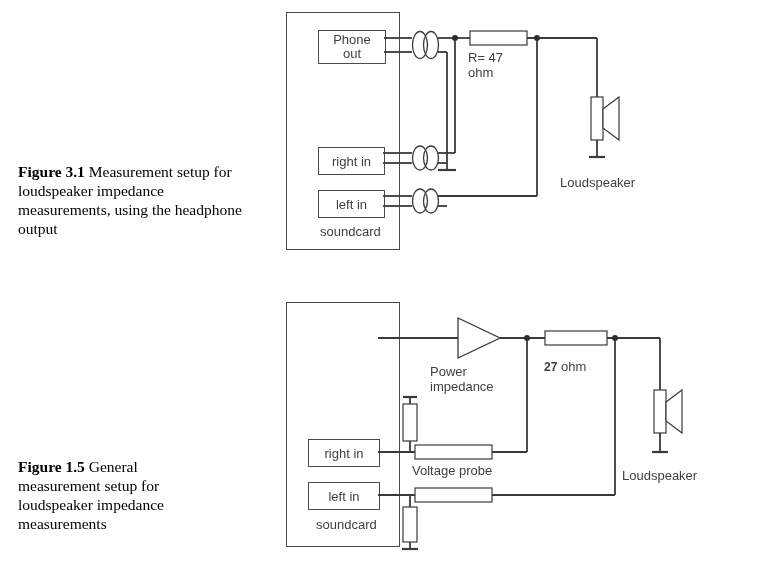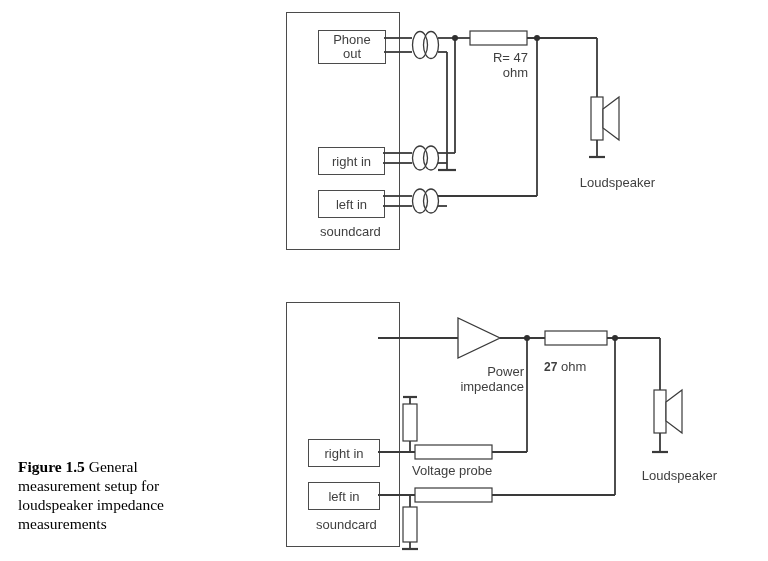--- a/index.html
+++ b/index.html
@@ -7,29 +7,33 @@
         font-family:"Liberation Sans",sans-serif;overflow:hidden;}
   .caption{position:absolute;font-family:"Liberation Serif",serif;
            font-size:15.5px;line-height:19px;color:#000;}
   .cap-label{font-weight:bold;}
   .scbox{position:absolute;border:1.5px solid #4b4b4b;background:transparent;}
   .port{position:absolute;border:1.4px solid #4b4b4b;background:#fff;
         display:flex;align-items:center;justify-content:center;
         font-size:13px;color:#3f3f3f;line-height:15px;}
   .port.col{flex-direction:column;line-height:14px;}
   .dlabel{position:absolute;font-size:13px;color:#3f3f3f;line-height:15px;}
-  .center{text-align:right;}
+  .center{text-align:left;}
   .rvalue{font-weight:bold;font-size:12px;}
   svg.circuit{position:absolute;left:0;top:0;pointer-events:none;}
 </style>
 </head>
 <body>
 
 <div class="page">
 
+  <div class="caption" style="left:18px;top:162px;width:235px">
+    <span class="cap-label">Figure 3.1</span>
+    <span>Measurement setup for loudspeaker impedance measurements, using the headphone output</span>
+  </div>
 
   <div class="scbox" style="left:286px;top:12px;width:112px;height:236px"></div>
 
   <div class="port col" style="left:318px;top:30px;width:66px;height:32px">
     <span>Phone</span>
     <span>out</span>
   </div>
 
   <div class="port" style="left:318px;top:147px;width:65px;height:26px">
     <span>right in</span>
@@ -59,21 +63,21 @@
   <div class="port" style="left:308px;top:439px;width:70px;height:26px">
     <span>right in</span>
   </div>
 
   <div class="port" style="left:308px;top:482px;width:70px;height:26px">
     <span>left in</span>
   </div>
 
   <div class="dlabel" style="left:316px;top:517px">soundcard</div>
 
-  <div class="dlabel center" style="left:440px;top:364px;width:84px">
+  <div class="dlabel center" style="left:430px;top:364px;width:84px">
     <div>Power</div>
     <div>impedance</div>
   </div>
 
   <div class="dlabel" style="left:544px;top:359px">
     <span class="rvalue">27</span>
     <span>ohm</span>
   </div>
 
   <div class="dlabel" style="left:412px;top:463px">Voltage probe</div>

